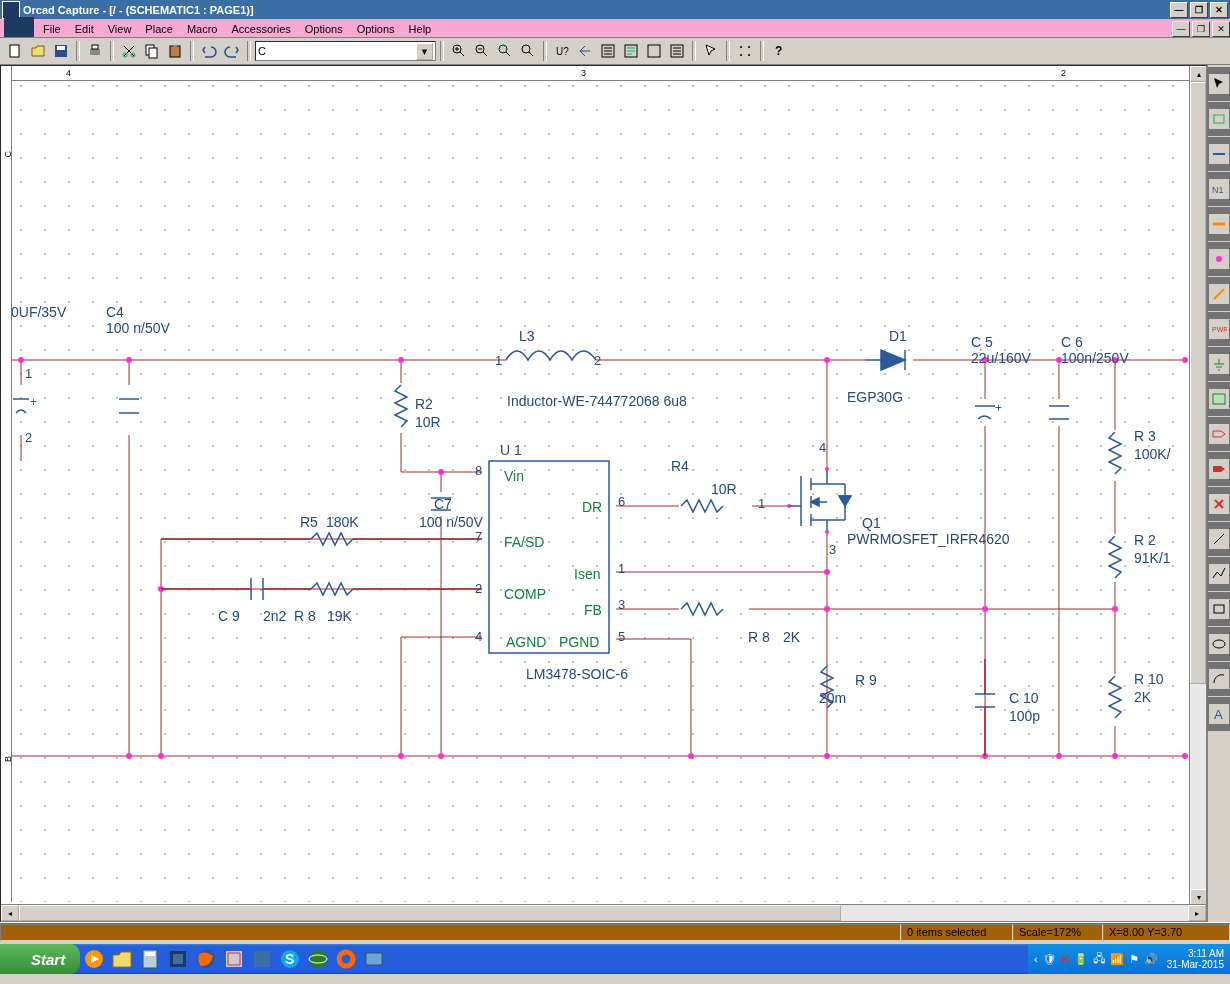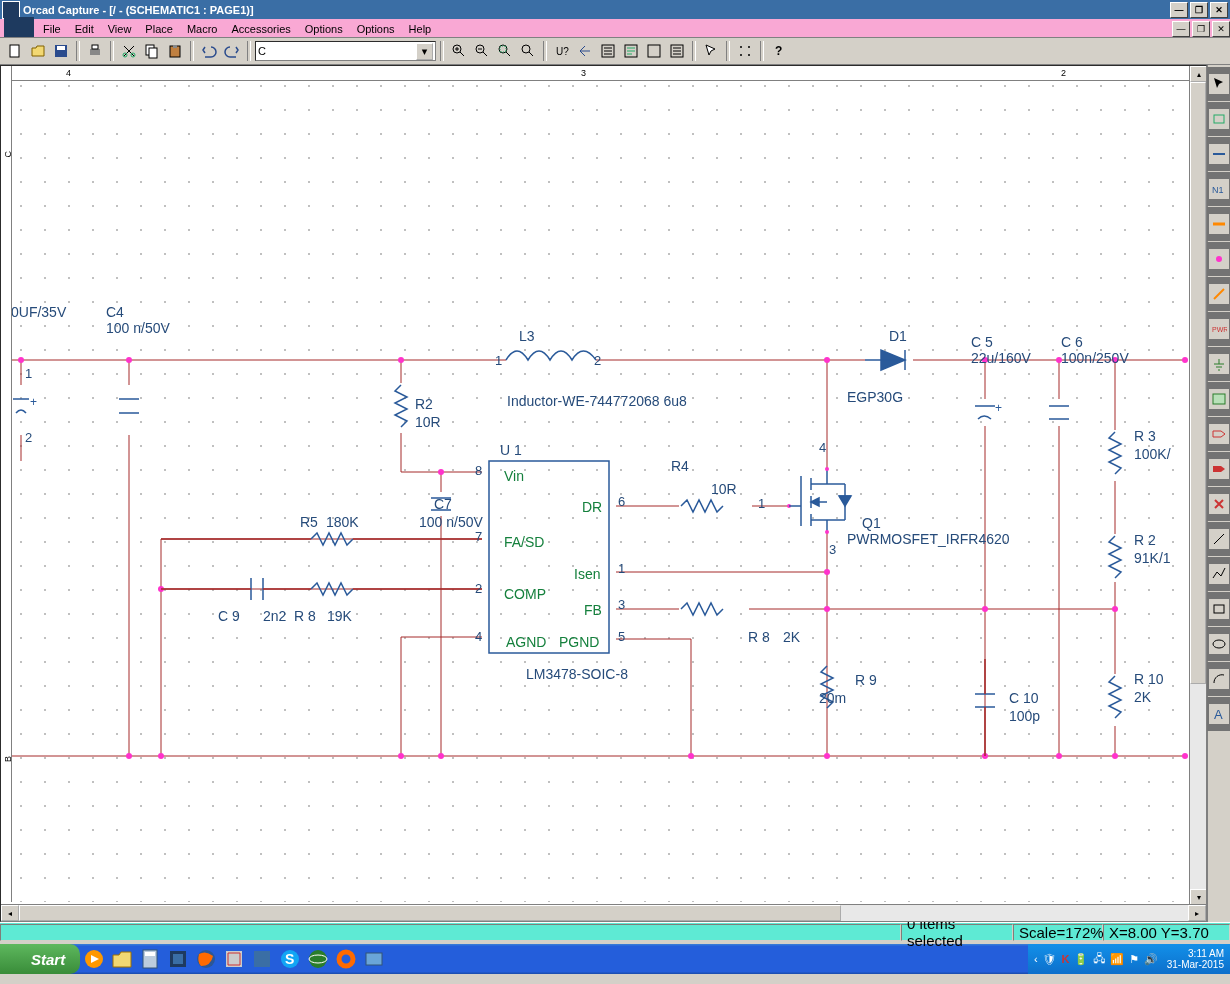--- a/index.html
+++ b/index.html
@@ -31,21 +31,21 @@
 .lbl.pin{font-size:13px;color:#264b7a}
 .note{position:absolute;z-index:3;color:#606060;font-family:"Courier New",monospace;font-size:17px;line-height:20px}
 .side-toolbox{width:22px;background:#d4d0c8;border-left:1px solid #808080;display:flex;flex-direction:column;align-items:center;padding-top:2px;gap:1px}
 .stb{width:20px;height:20px;border:7px solid #737373;display:flex;align-items:center;justify-content:center}
 .stb svg{width:16px;height:16px}
 .hscroll{position:absolute;bottom:0;left:0;right:0;height:16px;background:#d4d0c8;border-top:1px solid #808080;display:flex}
 .sbtn{width:16px;height:14px;background:#d4d0c8;border:1px outset #fff;display:flex;align-items:center;justify-content:center;font-size:8px}
 .strack{flex:1;background:#e8e8e8;position:relative}
 .sthumb{position:absolute;background:#d4d0c8;border:1px outset #fff}
 .vscroll{position:absolute;top:0;right:0;bottom:16px;width:16px;background:#d4d0c8;border-left:1px solid #808080;display:flex;flex-direction:column}
-.statusbar{height:18px;background:#5eead4;border-top:1px solid #fff;display:flex;align-items:center;font-size:15px}
+.statusbar{height:18px;background:#a16207;border-top:1px solid #fff;display:flex;align-items:center;font-size:11px}
 .statcell{border:1px inset #d4d0c8;height:15px;padding:0 5px;display:flex;align-items:center}
 .taskbar{height:30px;background:linear-gradient(#3c81d5,#245edb 8%,#245edb 92%,#1a4ba8);display:flex;align-items:center;color:#fff;font-size:11px}
 .startbtn{height:30px;padding:0 15px 0 8px;background:linear-gradient(#5eb85e,#398c39);border-radius:0 10px 10px 0;display:flex;align-items:center;font-weight:bold;font-style:italic;font-size:15px;gap:4px}
 .startbtn::before{content:"";width:19px;height:19px}
 .tbitem{width:24px;height:24px;margin:0 2px;border:0;display:flex;align-items:center;justify-content:center}
 .systray{margin-left:auto;height:30px;background:linear-gradient(#1290e9,#0d6fcb);display:flex;align-items:center;padding:0 6px;gap:5px}
 .clock{display:flex;flex-direction:column;align-items:flex-end;font-size:10px;line-height:11px;margin-left:4px}
 </style>
 </head>
 <body>
@@ -443,21 +443,21 @@
       <div class="lbl grn" style="left:583px;top:536px">FB</div>
       <div class="lbl grn" style="left:558px;top:568px">PGND</div>
       <div class="lbl pin" style="left:474px;top:397px">8</div>
       <div class="lbl pin" style="left:474px;top:463px">7</div>
       <div class="lbl pin" style="left:474px;top:515px">2</div>
       <div class="lbl pin" style="left:474px;top:563px">4</div>
       <div class="lbl pin" style="left:617px;top:428px">6</div>
       <div class="lbl pin" style="left:617px;top:495px">1</div>
       <div class="lbl pin" style="left:617px;top:531px">3</div>
       <div class="lbl pin" style="left:617px;top:563px">5</div>
-      <div class="lbl" style="left:525px;top:600px">LM3478-SOIC-8</div>
+      <div class="lbl" style="left:525px;top:600px">LM3478-SOIC-6</div>
 
       <div class="lbl" style="left:670px;top:392px">R4</div>
       <div class="lbl" style="left:710px;top:415px">10R</div>
       <div class="lbl pin" style="left:757px;top:430px">1</div>
 
       <div class="lbl" style="left:747px;top:563px">R 8</div>
       <div class="lbl" style="left:782px;top:563px">2K</div>
 
       <div class="lbl" style="left:861px;top:449px">Q1</div>
       <div class="lbl" style="left:846px;top:465px">PWRMOSFET_IRFR4620</div>

